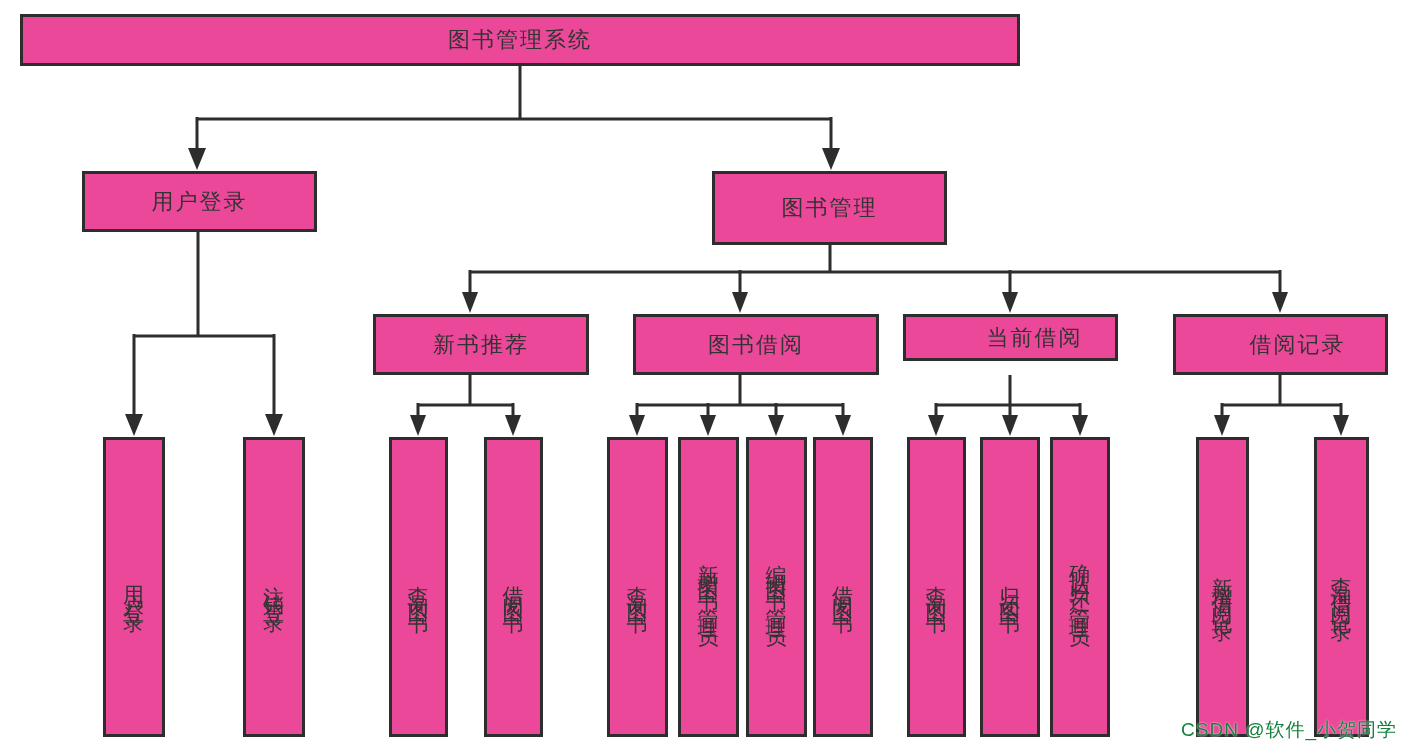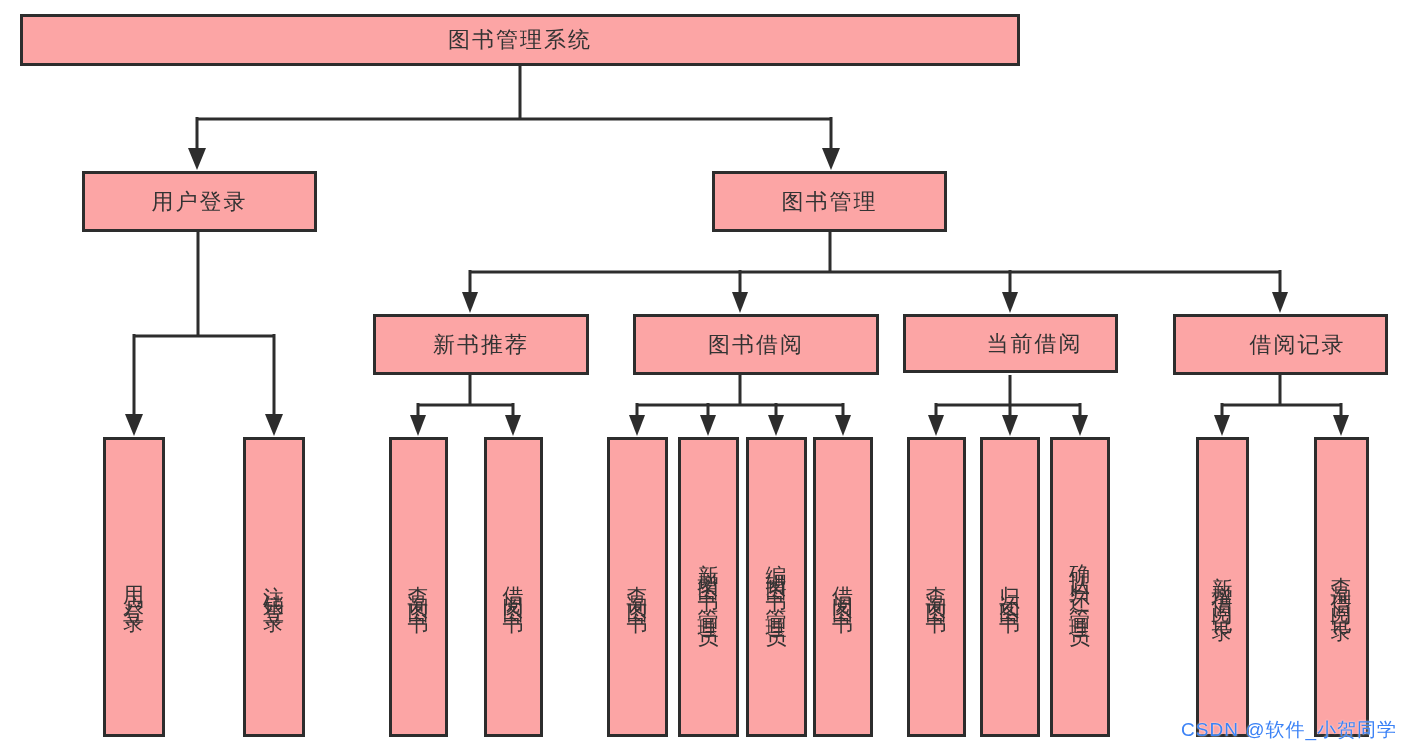--- a/index.html
+++ b/index.html
@@ -18,46 +18,46 @@
   svg.connectors {
     position: absolute;
     left: 0; top: 0;
     width: 1405px; height: 747px;
     z-index: 1;
   }
   .node {
     position: absolute;
     box-sizing: border-box;
     border: 3px solid #2d2d2d;
-    background: #fca5a5;
+    background: #ec4899;
     color: #333333;
     display: flex;
     align-items: center;
     justify-content: center;
     font-size: 22px;
     letter-spacing: 2px;
     z-index: 2;
     line-height: 1;
   }
   .node.vertical {
     writing-mode: vertical-rl;
     text-orientation: mixed;
     font-size: 21px;
     letter-spacing: 9px;
     padding-bottom: 0;
   }
   
   .n-root   { left: 20px;   top: 14px;  width: 1000px; height: 52px; }
   
   .n-l2-0   { left: 82px;   top: 171px; width: 235px;  height: 61px; }
-  .n-l2-1   { left: 712px;  top: 171px; width: 235px;  height: 61px; }
+  .n-l2-1   { left: 712px;  top: 171px; width: 235px;  height: 74px; }
   
   .n-l3-0   { left: 362px;  top: 314px; width: 216px;  height: 61px; margin-left: 11px; }
   .n-l3-1   { left: 633px;  top: 314px; width: 246px;  height: 61px; }
-  .n-l3-2   { left: 903px;  top: 314px; width: 215px;  height: 59px; padding-left: 48px; }
+  .n-l3-2   { left: 903px;  top: 314px; width: 215px;  height: 47px; padding-left: 48px; }
   .n-l3-3   { left: 1173px; top: 314px; width: 215px;  height: 61px; padding-left: 34px; }
   
   .leaf     { top: 437px; height: 300px; }
   .n-u0 { left: 103px;  width: 62px; }
   .n-u1 { left: 243px;  width: 62px; }
   .n-n0 { left: 389px;  width: 59px; }
   .n-n1 { left: 484px;  width: 59px; }
   .n-b0 { left: 607px;  width: 61px; }
   .n-b1 { left: 678px;  width: 61px; }
   .n-b2 { left: 746px;  width: 61px; }
@@ -65,21 +65,21 @@
   .n-c0 { left: 907px;  width: 59px; }
   .n-c1 { left: 980px;  width: 60px; }
   .n-c2 { left: 1050px; width: 60px; }
   .n-r0 { left: 1196px; width: 53px; }
   .n-r1 { left: 1314px; width: 55px; }
   .watermark {
     position: absolute;
     right: 8px;
     bottom: 4px;
     z-index: 5;
-    color: #3b82f6;
+    color: #15803d;
     font-size: 19px;
     letter-spacing: 1px;
     text-shadow: 0 0 2px #ffffff;
     white-space: nowrap;
   }
 </style>
 </head>
 <body>
 
 <div id="canvas">

